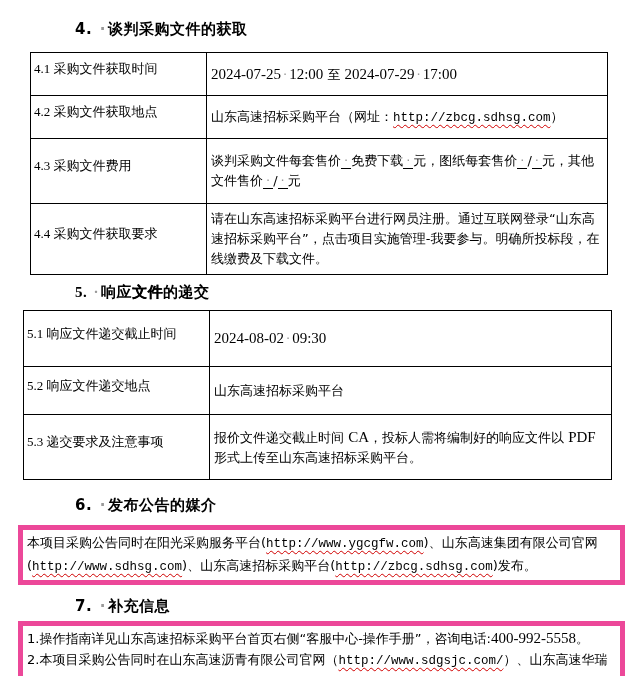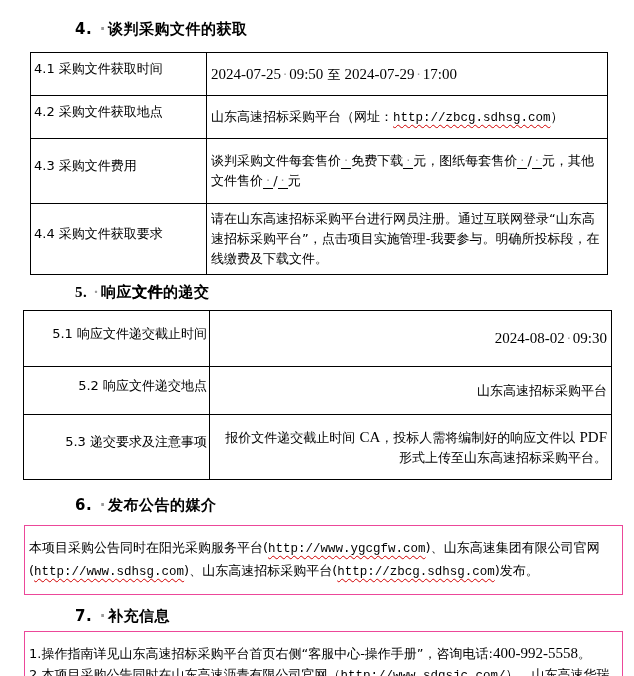--- a/index.html
+++ b/index.html
@@ -11,37 +11,37 @@
   .sec-title{
     margin-left:75px;font-weight:bold;font-size:15px;line-height:19px;
     letter-spacing:0.5px;white-space:nowrap;
   }
   #h4{margin-top:20px;}
   #h5{margin-top:8px;font-family:Liberation Serif, serif;}
   #h6{margin-top:16px;}
   #h7{margin-top:12px;}
   table{border-collapse:collapse;table-layout:fixed;}
   #t4{margin:13px 0 0 30px;width:578px;}
-  #t5{margin:8px 0 0 23px;width:589px;text-align:right;}
+  #t5{margin:8px 0 0 23px;width:589px;}
   td{border:1px solid #000;vertical-align:middle;line-height:20px;font-size:13px;}
   #t4 td.lbl{width:170px;}
   #t5 td.lbl{width:180px;}
-  td.lbl{padding:0 2px 10px 3px;white-space:nowrap;overflow:hidden;}
+  td.lbl{padding:0 2px 10px 3px;white-space:nowrap;overflow:hidden;font-family:Liberation Serif, serif;}
   td.val{padding:1px 4px;}
   tr.ra td{height:32px;}
   tr.rb td{height:32px;}
   tr.rc td{height:54px;}
   tr.rd td{height:60px;}
   tr.re td{height:45px;}
   tr.rf td{height:37px;}
   tr.rg td{height:54px;}
   tr.rh td{height:57px;}
   .box{
-    margin-left:24px;border:1px solid #ec4899;width:589px;
-    padding:11px 4px;line-height:21px;font-size:13px;
+    margin-left:18px;border:5px solid #ec4899;width:589px;
+    padding:2px 4px;line-height:21px;font-size:13px;
   }
   #box6{margin-top:10px;}
   #box7{margin-top:5px;}
   
   .seg-plain{}
   .seg-num{font-family:Liberation Serif, serif;font-size:15px;}
   .seg-url{
     font-family:"Liberation Mono","DejaVu Sans Mono",monospace;font-size:12.5px;
     text-decoration-line:underline;text-decoration-style:wavy;
     text-decoration-color:#d00000;text-decoration-thickness:1px;
@@ -56,21 +56,21 @@
 </style>
 </head>
 <body>
 
 <div class="sec-title" id="h4"><span class="seg-plain">4. </span><span class="seg-mark">·</span><span class="seg-plain">谈判采购文件的获取</span></div>
 
 <table id="t4">
   <tbody>
       <tr class="ra">
     <td class="lbl">4.1 采购文件获取时间</td>
-    <td class="val"><span class="seg-num">2024-07-25</span><span class="seg-mark">·</span><span class="seg-num">09:50</span><span class="seg-plain"> 至 </span><span class="seg-num">2024-07-29</span><span class="seg-mark">·</span><span class="seg-num">17:00</span></td>
+    <td class="val"><span class="seg-num">2024-07-25</span><span class="seg-mark">·</span><span class="seg-num">12:00</span><span class="seg-plain"> 至 </span><span class="seg-num">2024-07-29</span><span class="seg-mark">·</span><span class="seg-num">17:00</span></td>
   </tr>
   <tr class="rb">
     <td class="lbl">4.2 采购文件获取地点</td>
     <td class="val"><span class="seg-plain">山东高速招标采购平台（网址：</span><span class="seg-url">http://zbcg.sdhsg.com</span><span class="seg-plain">）</span></td>
   </tr>
   <tr class="rc">
     <td class="lbl">4.3 采购文件费用</td>
     <td class="val"><span class="seg-plain">谈判采购文件每套售价</span><span class="seg-blank">·</span><span class="seg-plain">免费下载</span><span class="seg-blank">·</span><span class="seg-plain">元，图纸每套售价</span><span class="seg-blank">·</span><span class="seg-plain">/</span><span class="seg-blank">·</span><span class="seg-plain">元，其他文件售价</span><span class="seg-blank">·</span><span class="seg-plain">/</span><span class="seg-blank">·</span><span class="seg-plain">元</span></td>
   </tr>
   <tr class="rd">

